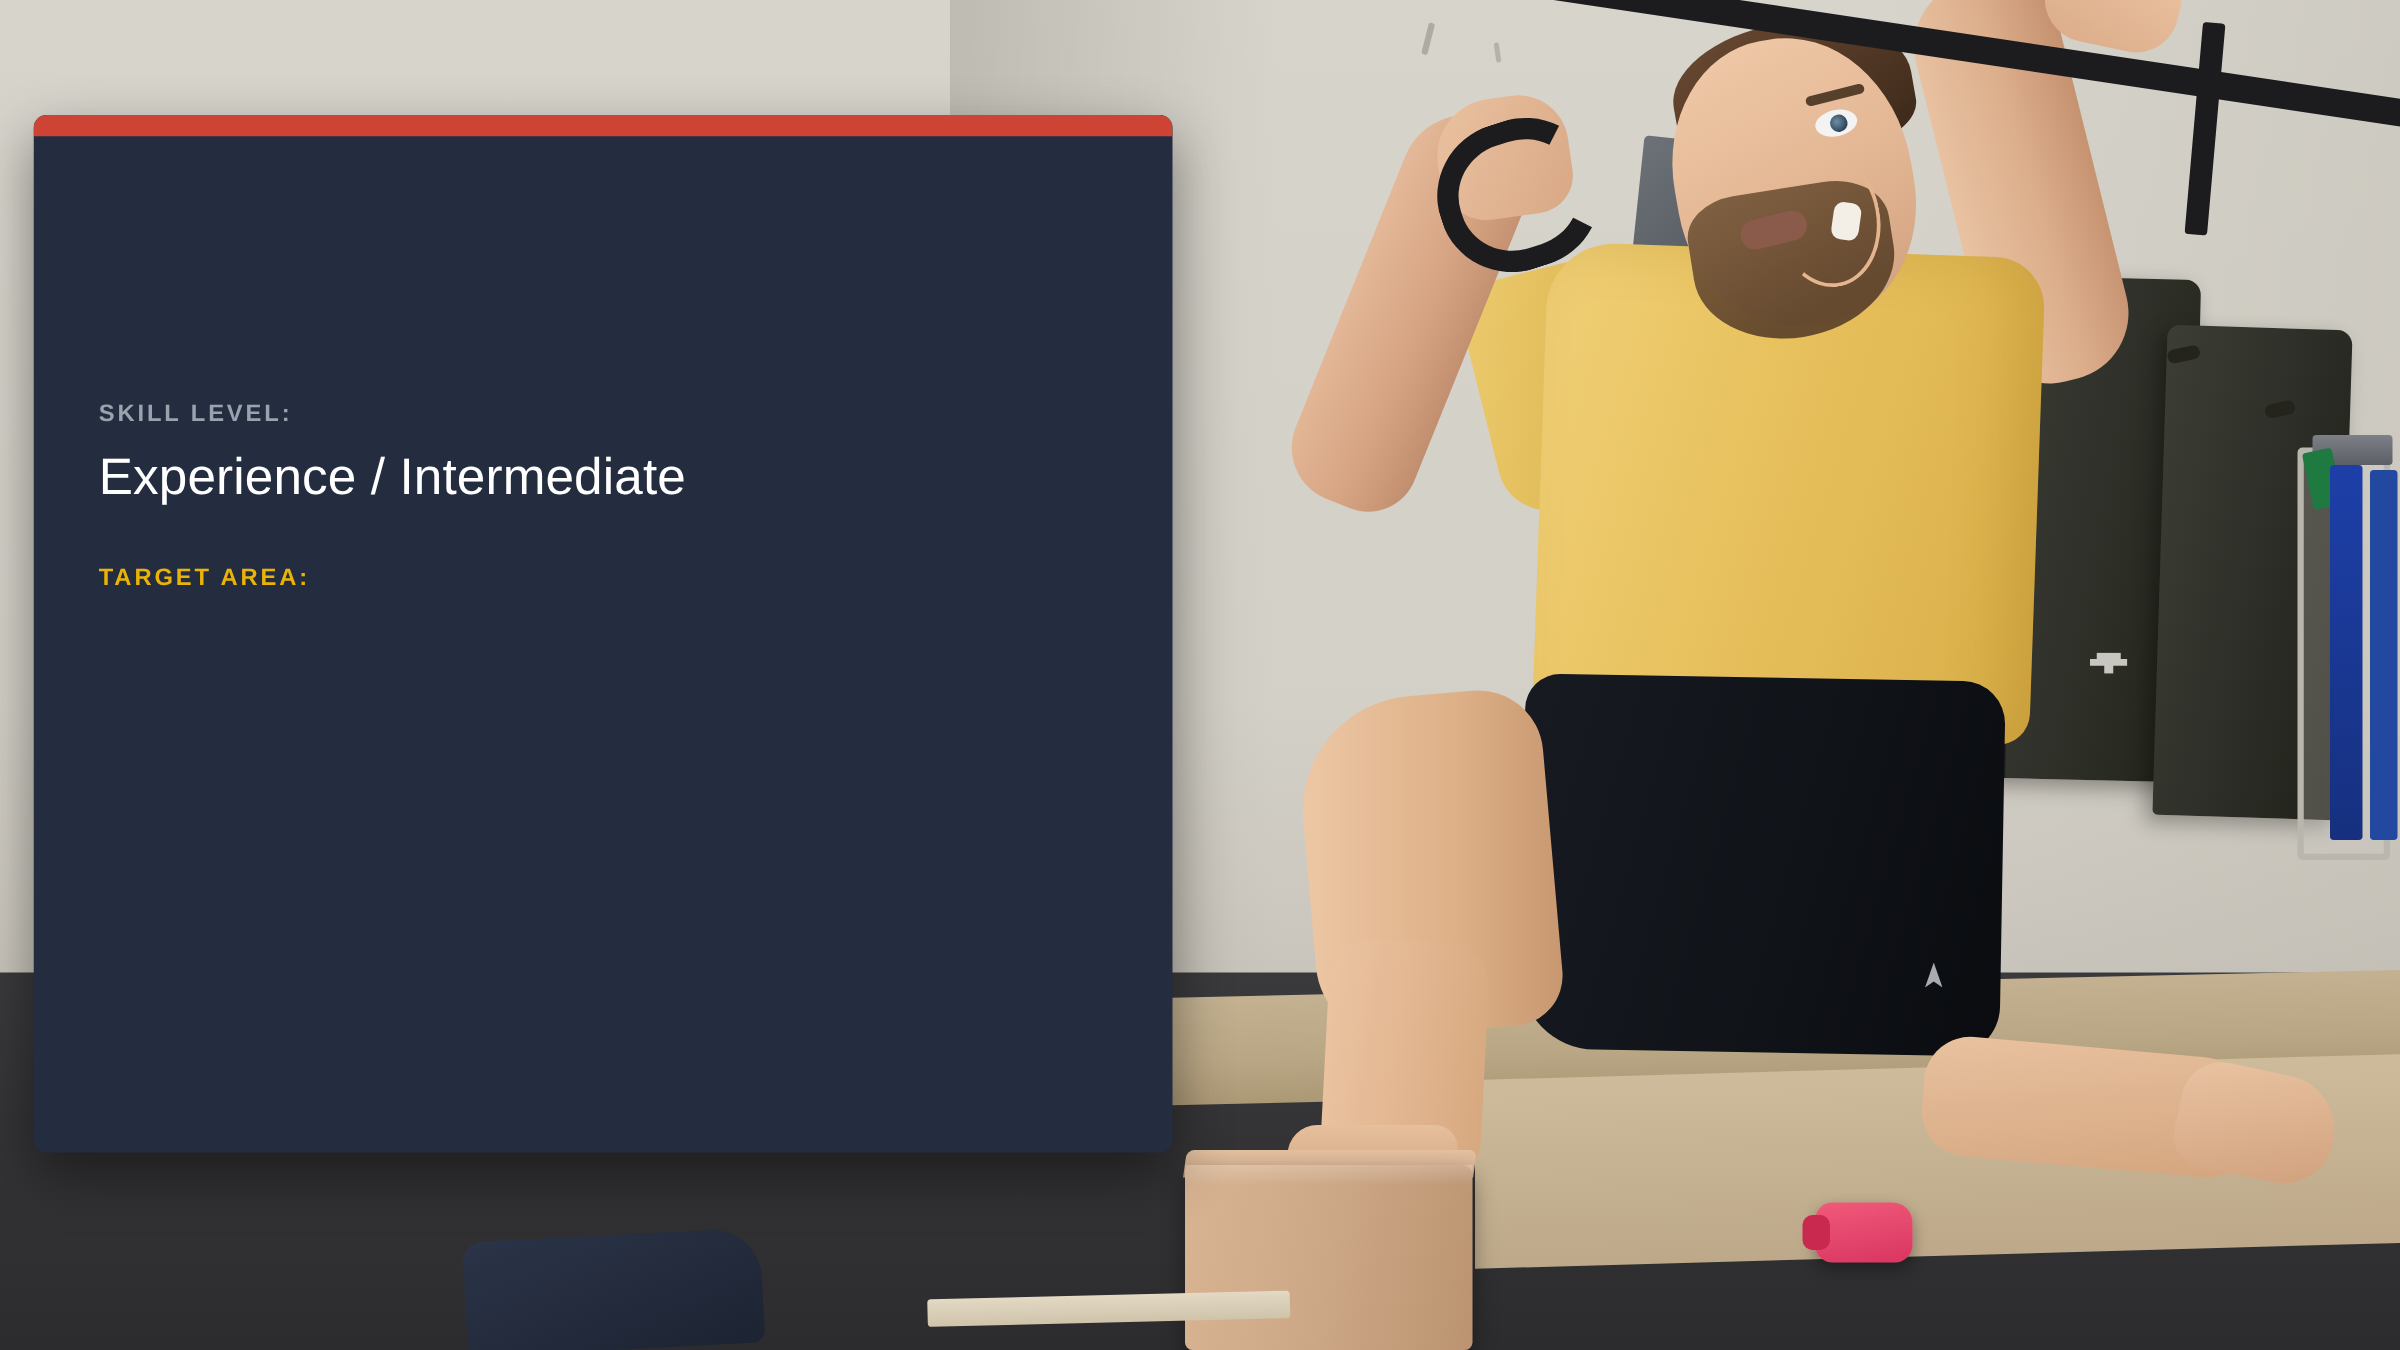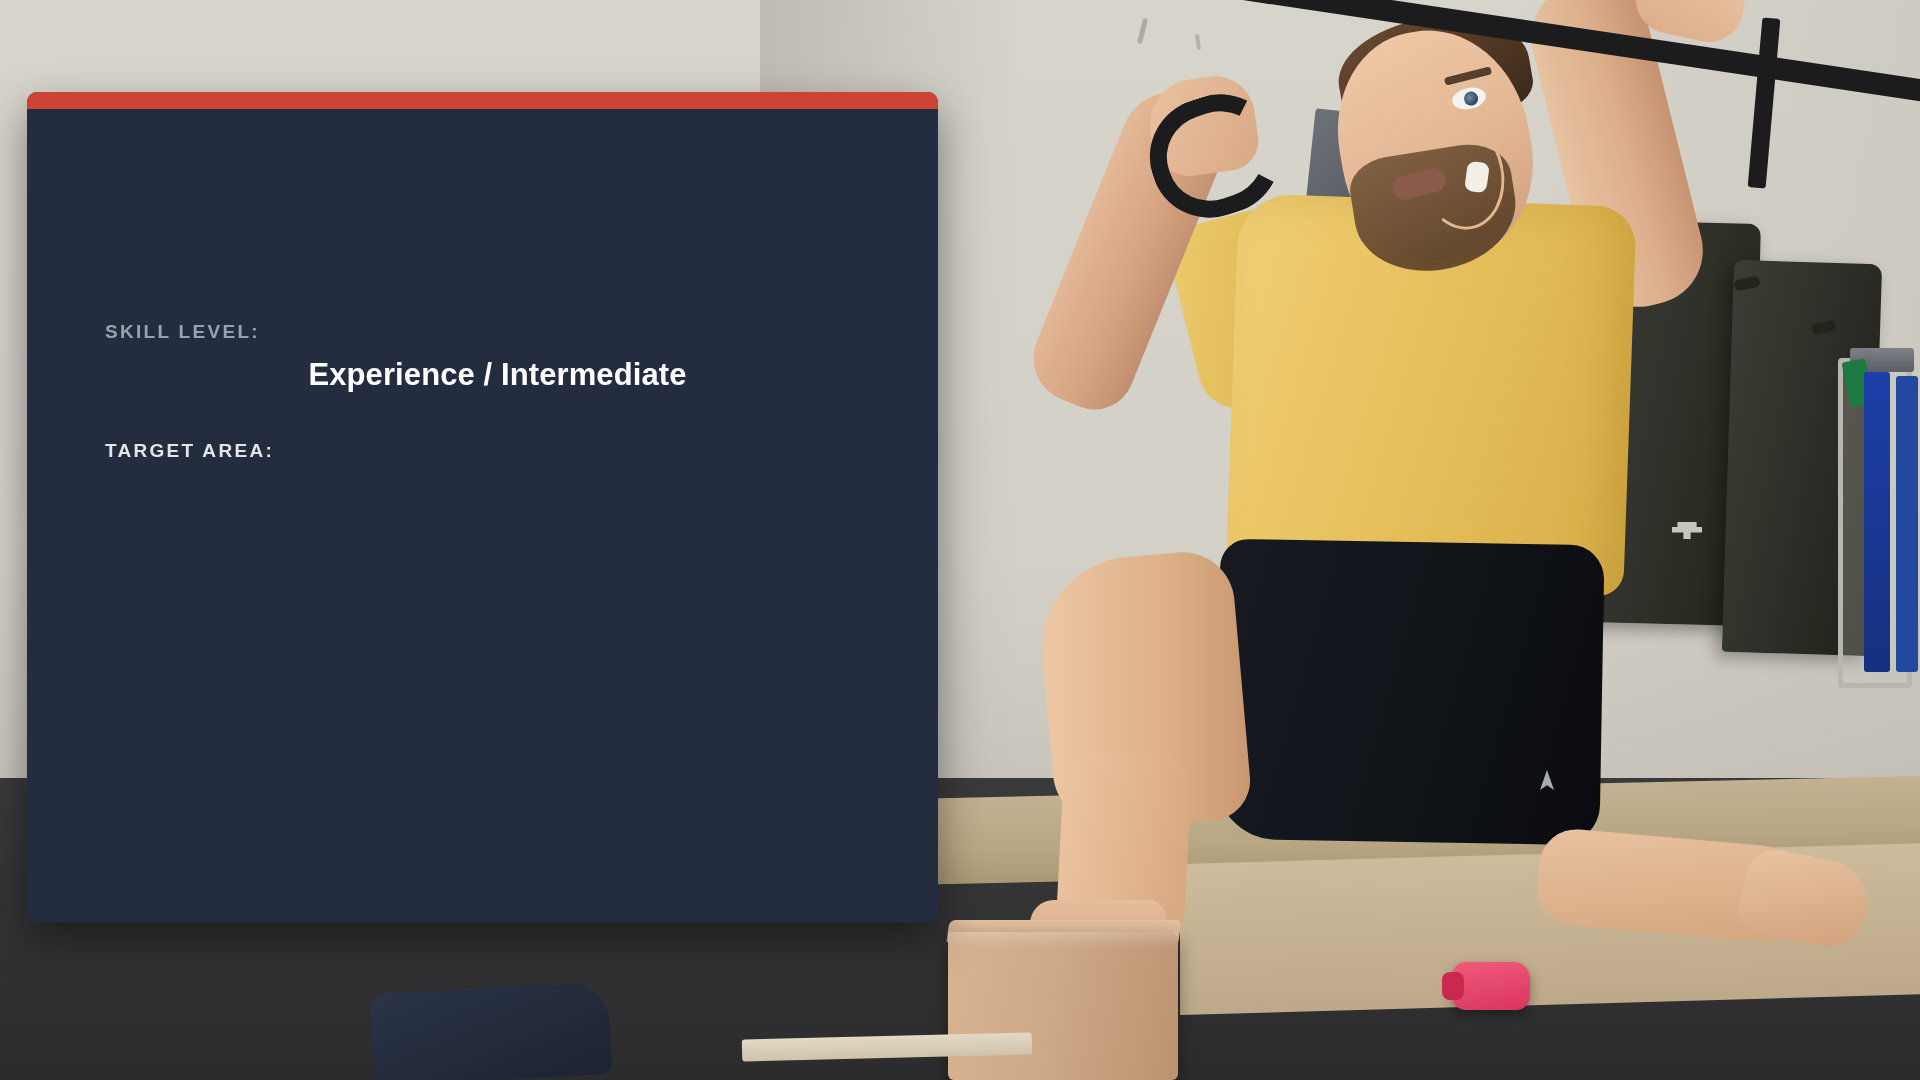--- a/index.html
+++ b/index.html
@@ -331,40 +331,39 @@
     overflow:hidden;
   }
   #accent-bar {
     position:absolute; left:0; top:0; right:0;
     height:17px;
     background:#cd4434;
     border-radius:10px 10px 0 0;
   }
   #card-body {
     position:absolute;
-    left:78px; right:48px; top:230px;
+    left:52px; right:48px; top:230px;
   }
   .field { margin-bottom:46px; }
   .field:last-child { margin-bottom:0; }
   .field-label {
     font-size:19px;
     font-weight:bold;
     letter-spacing:2.3px;
     color:#9aa2ae;
     text-transform:uppercase;
     margin-bottom:12px;
     line-height:1.1;
   }
   .field-value {
-    font-size:31px;
-    font-weight:700;
+    font-size:41px;
+    font-weight:400;
     color:#ffffff;
     line-height:1.28;
     letter-spacing:.1px;
-    text-align:center;
   }
 </style>
 </head>
 <body>
 
 <div id="stage">
 
   <div class="photo">
     <div class="wall-shade-l"></div>
     <div class="wall-shade-r"></div>
@@ -433,21 +432,21 @@
     <div id="accent-bar" style="background: rgb(205, 68, 52);"></div>
 
     <div id="card-body">
 
       <div class="field">
         <div class="field-label" style="color: rgb(154, 162, 174);">SKILL LEVEL:</div>
         <div class="field-value" style="color: rgb(255, 255, 255);">Experience / Intermediate</div>
       </div>
 
       <div class="field">
-        <div class="field-label" style="color: #e5e5e5;">TARGET AREA:</div>
+        <div class="field-label" style="color: #eab308;">TARGET AREA:</div>
       </div>
 
       <div class="field">
       </div>
 
     </div>
   </div>
 
 </div>
 

